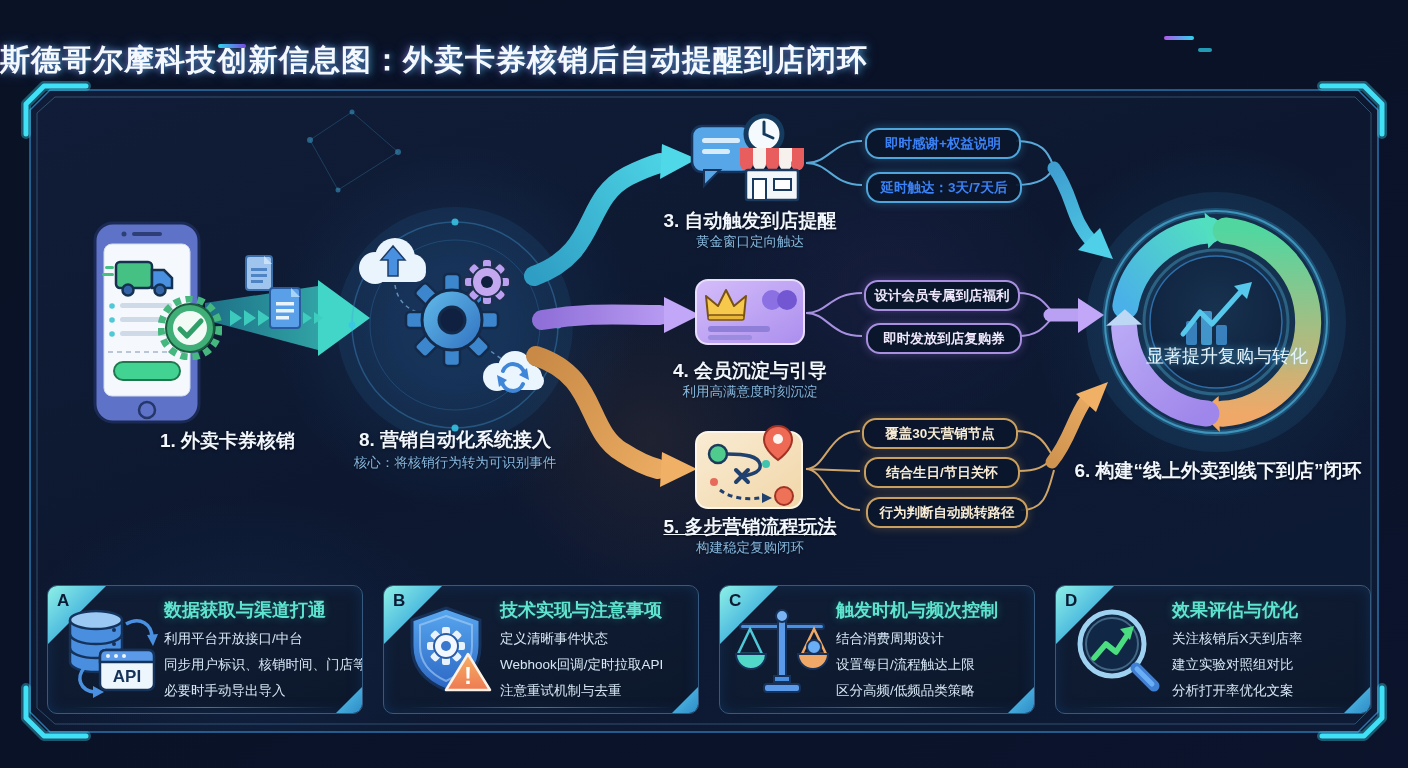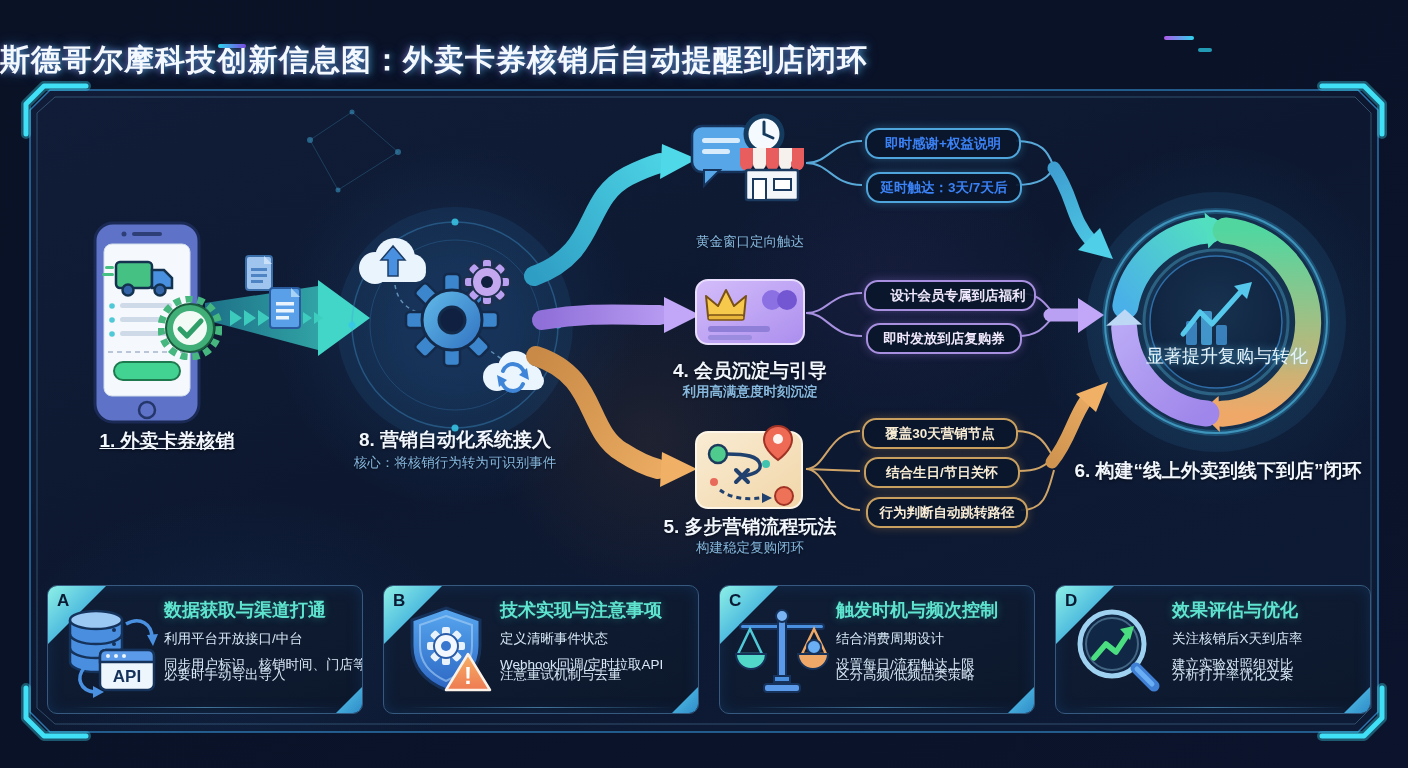--- a/index.html
+++ b/index.html
@@ -41,21 +41,21 @@
     clip-path:polygon(0 0,100% 0,0 100%);
     background:linear-gradient(135deg,#8df0e6,#38a8dc 70%);}
   .badge-letter{position:absolute;left:9px;top:5px;font-size:17px;font-weight:bold;color:#0a1b33;}
   .corner-tri{position:absolute;right:0;bottom:0;width:26px;height:26px;
     clip-path:polygon(100% 0,100% 100%,0 100%);
     background:linear-gradient(135deg,#59c8ec,#2e8cc8);}
   .card-icon{position:absolute;left:14px;top:16px;width:96px;height:96px;}
   .card-title{position:absolute;left:116px;top:12px;font-size:18px;font-weight:bold;color:#5fe4cf;
     white-space:nowrap;text-shadow:0 0 8px rgba(60,220,200,.35);}
   .card-line{position:absolute;left:116px;font-size:13.5px;color:#d7e7f6;white-space:nowrap;}
-  .l1{top:44px;}.l2{top:70px;}.l3{top:80px;}
+  .l1{top:44px;}.l2{top:70px;}.l3{top:96px;}
 </style>
 </head>
 <body>
 
 <div class="stage">
 
   <div class="panel"></div>
 
   <h1 class="title">斯德哥尔摩科技创新信息图：外卖卡券核销后自动提醒到店闭环</h1>
   <div class="dash" style="left:218px;top:44px;width:28px;background:linear-gradient(90deg,#2dd4ee,#7a4ae0);"></div>
@@ -409,34 +409,35 @@
       <circle cx="90" cy="72" r="9" fill="#ee7257" stroke="#a03325" stroke-width="2"></circle>
       <circle cx="72" cy="40" r="4" fill="#40c4b0"></circle>
         <circle cx="20" cy="58" r="4" fill="#e86a5a"></circle>
       <g>
         <path d="M84,2 C76,2 70,8 70,16 C70,26 84,36 84,36 C84,36 98,26 98,16 C98,8 92,2 84,2 Z" fill="#ee6a55" stroke="#a03325" stroke-width="2"></path>
         <circle cx="84" cy="15" r="5" fill="#fdf4ef"></circle>
       </g>
     </svg>
   </div>
 
-  <div class="step-label" style="left:67px;top:428px;width:200px;text-align:center;text-decoration:underline;">1. 外卖卡券核销</div>
+  <div class="step-label" style="left:95px;top:428px;width:200px;text-align:right;">1. 外卖卡券核销</div>
   <div class="step-label" style="left:335px;top:427px;width:240px;">8. 营销自动化系统接入</div>
   <div class="step-sub" style="left:335px;top:454px;width:240px;">核心：将核销行为转为可识别事件</div>
+  <div class="step-label" style="left:650px;top:208px;width:200px;">3. 自动触发到店提醒</div>
   <div class="step-sub" style="left:650px;top:233px;width:200px;">黄金窗口定向触达</div>
   <div class="step-label" style="left:650px;top:358px;width:200px;text-align:center;">4. 会员沉淀与引导</div>
-  <div class="step-sub" style="left:650px;top:383px;width:200px;font-weight:bold;">利用高满意度时刻沉淀</div>
-  <div class="step-label" style="left:650px;top:514px;width:200px;">5. 多步营销流程玩法</div>
+  <div class="step-sub" style="left:650px;top:383px;width:200px;">利用高满意度时刻沉淀</div>
+  <div class="step-label" style="left:650px;top:514px;width:200px;text-decoration:underline;">5. 多步营销流程玩法</div>
   <div class="step-sub" style="left:650px;top:539px;width:200px;">构建稳定复购闭环</div>
   <div class="step-label" style="left:1030px;top:458px;width:376px;font-size:19px;">6. 构建“线上外卖到线下到店”闭环</div>
   <div class="center-label" style="left:1146px;top:344px;width:140px;">显著提升复购与转化</div>
 
   <div class="pill pill-cyan" style="left:865px;top:128px;">即时感谢+权益说明</div>
   <div class="pill pill-cyan" style="left:866px;top:172px;">延时触达：3天/7天后</div>
-  <div class="pill pill-purple" style="left:864px;top:280px;padding-left:16px;">设计会员专属到店福利</div>
+  <div class="pill pill-purple" style="left:864px;top:280px;">设计会员专属到店福利</div>
   <div class="pill pill-purple" style="left:866px;top:323px;">即时发放到店复购券</div>
   <div class="pill pill-orange" style="left:862px;top:418px;">覆盖30天营销节点</div>
   <div class="pill pill-orange" style="left:866px;top:497px;width:158px;">行为判断自动跳转路径</div>
   <div class="pill pill-orange" style="left:864px;top:457px;">结合生日/节日关怀</div>
 
   <div class="card" style="left:47px;">
     <div class="badge-tri"></div>
     <span class="badge-letter">A</span>
     <div class="card-icon">
       <svg width="96" height="96" viewBox="0 0 96 96">

